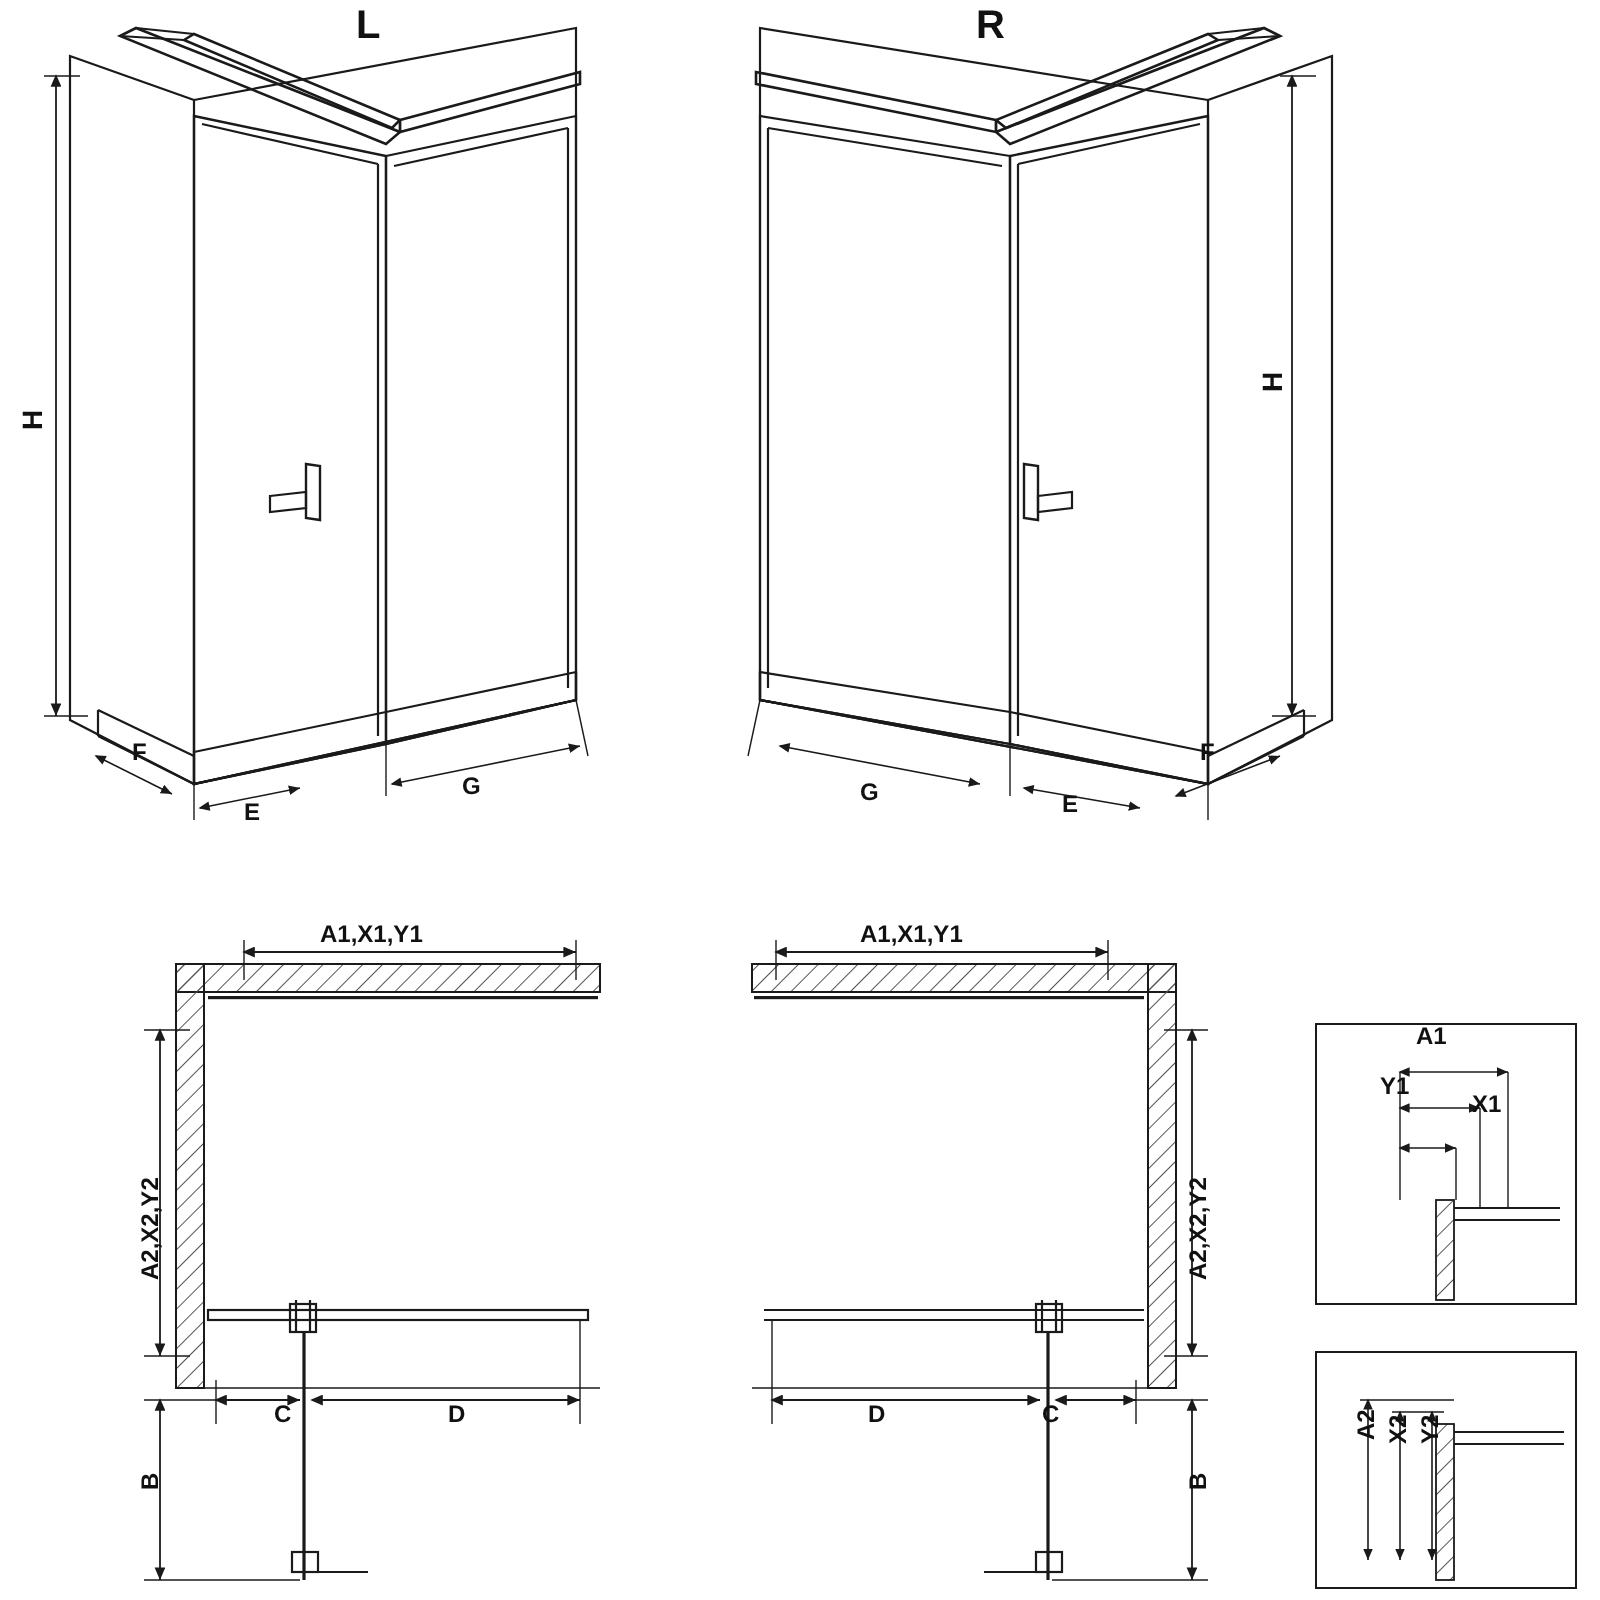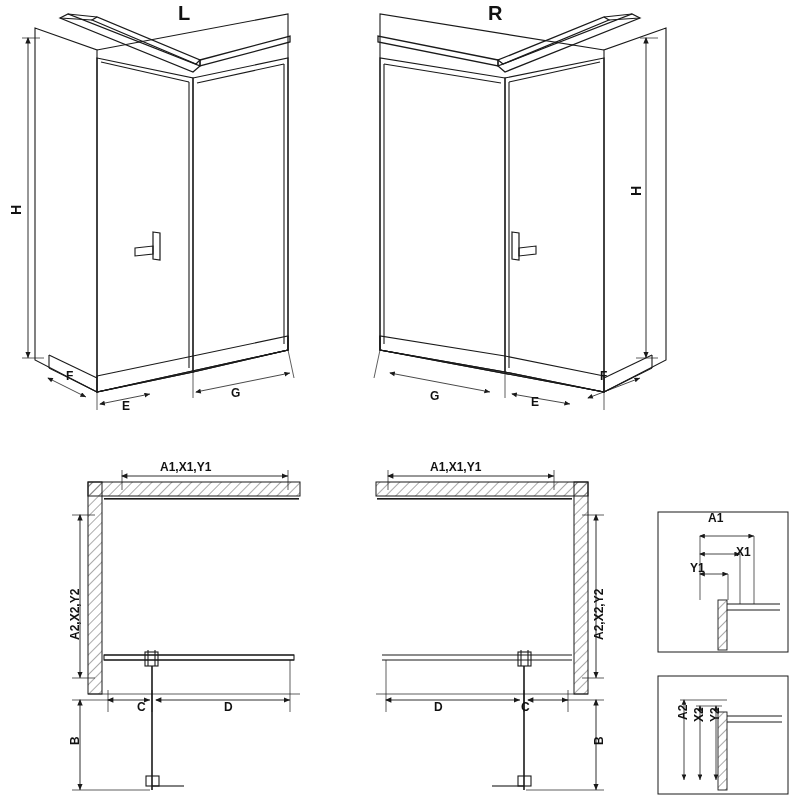--- a/index.html
+++ b/index.html
@@ -224,19 +224,19 @@
   <div class="lbl lbl-sm rot90" style="left:68px;top:745px;">B</div>
 
   <div class="lbl lbl-sm" style="left:430px;top:460px;">A1,X1,Y1</div>
   <div class="lbl lbl-sm rot90" style="left:592px;top:640px;">A2,X2,Y2</div>
   <div class="lbl lbl-sm" style="left:434px;top:700px;">D</div>
   <div class="lbl lbl-sm" style="left:521px;top:700px;">C</div>
   <div class="lbl lbl-sm rot90" style="left:592px;top:745px;">B</div>
 
   <div class="lbl lbl-sm" style="left:708px;top:511px;">A1</div>
   <div class="lbl lbl-sm" style="left:736px;top:545px;">X1</div>
-  <div class="lbl lbl-sm" style="left:690px;top:561px;">Y1</div>
+  <div class="lbl lbl-sm" style="left:690px;top:536px;">Y1</div>
 
   <div class="lbl lbl-sm rot90" style="left:676px;top:720px;">A2</div>
   <div class="lbl lbl-sm rot90" style="left:692px;top:722px;">X2</div>
   <div class="lbl lbl-sm rot90" style="left:708px;top:722px;">Y2</div>
 
 </div>
 
 </body></html>

